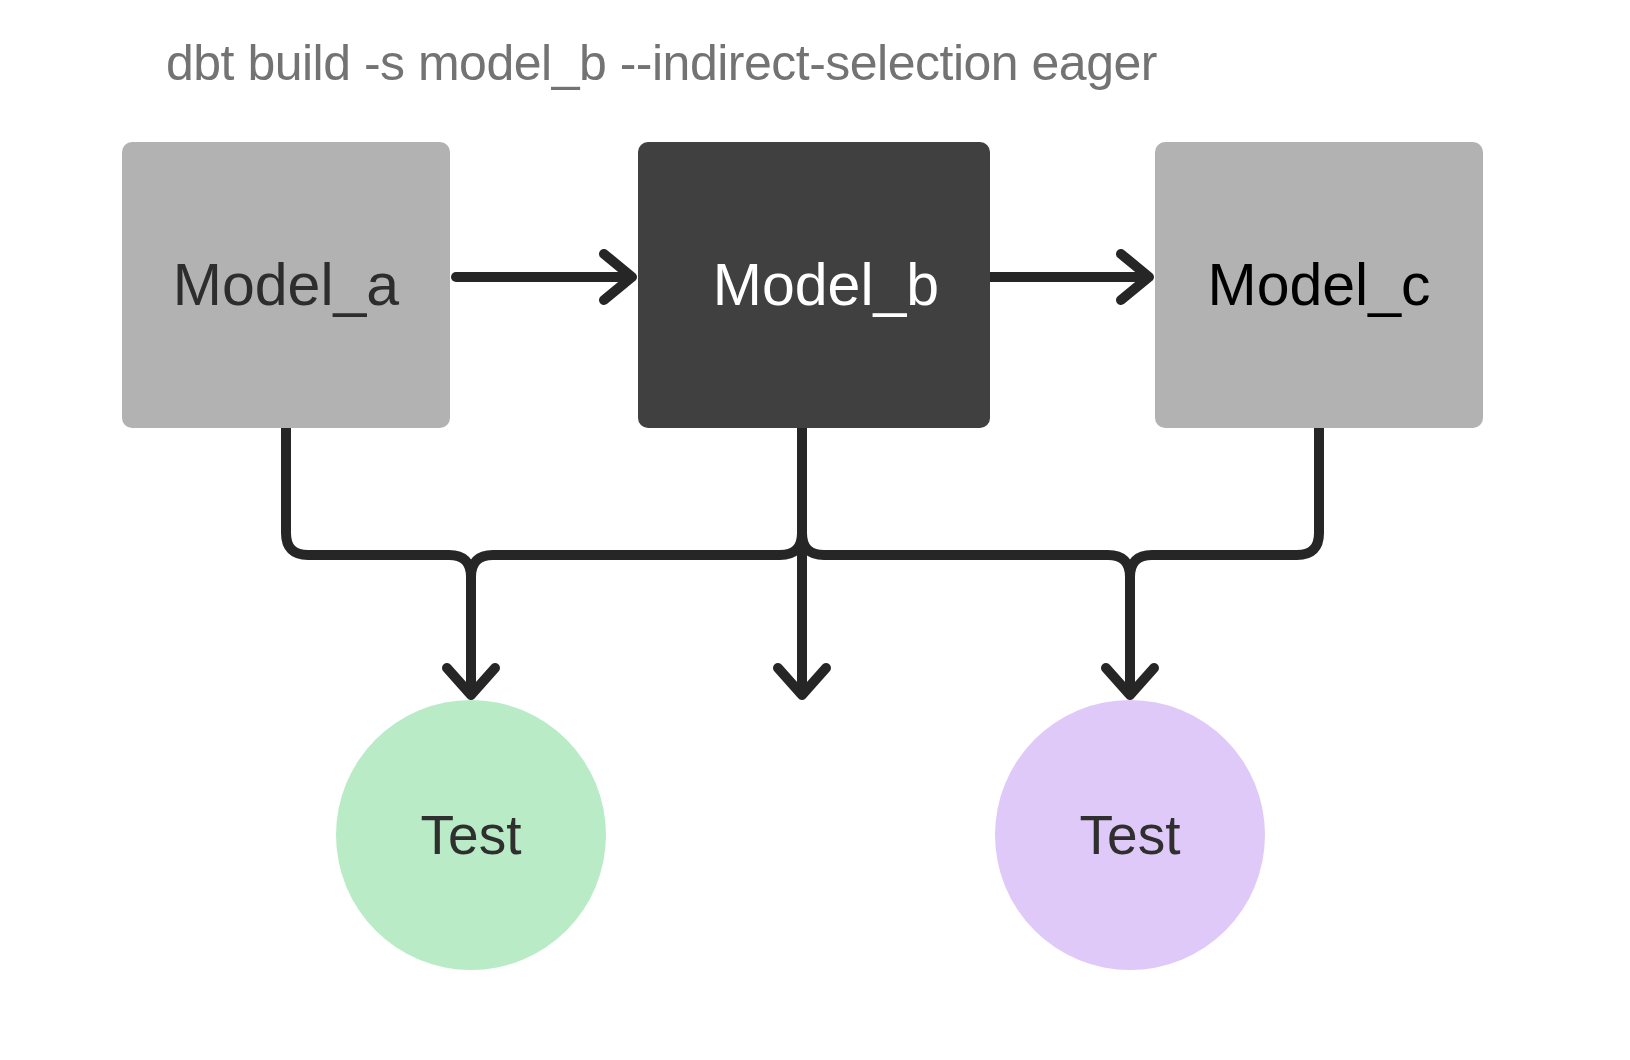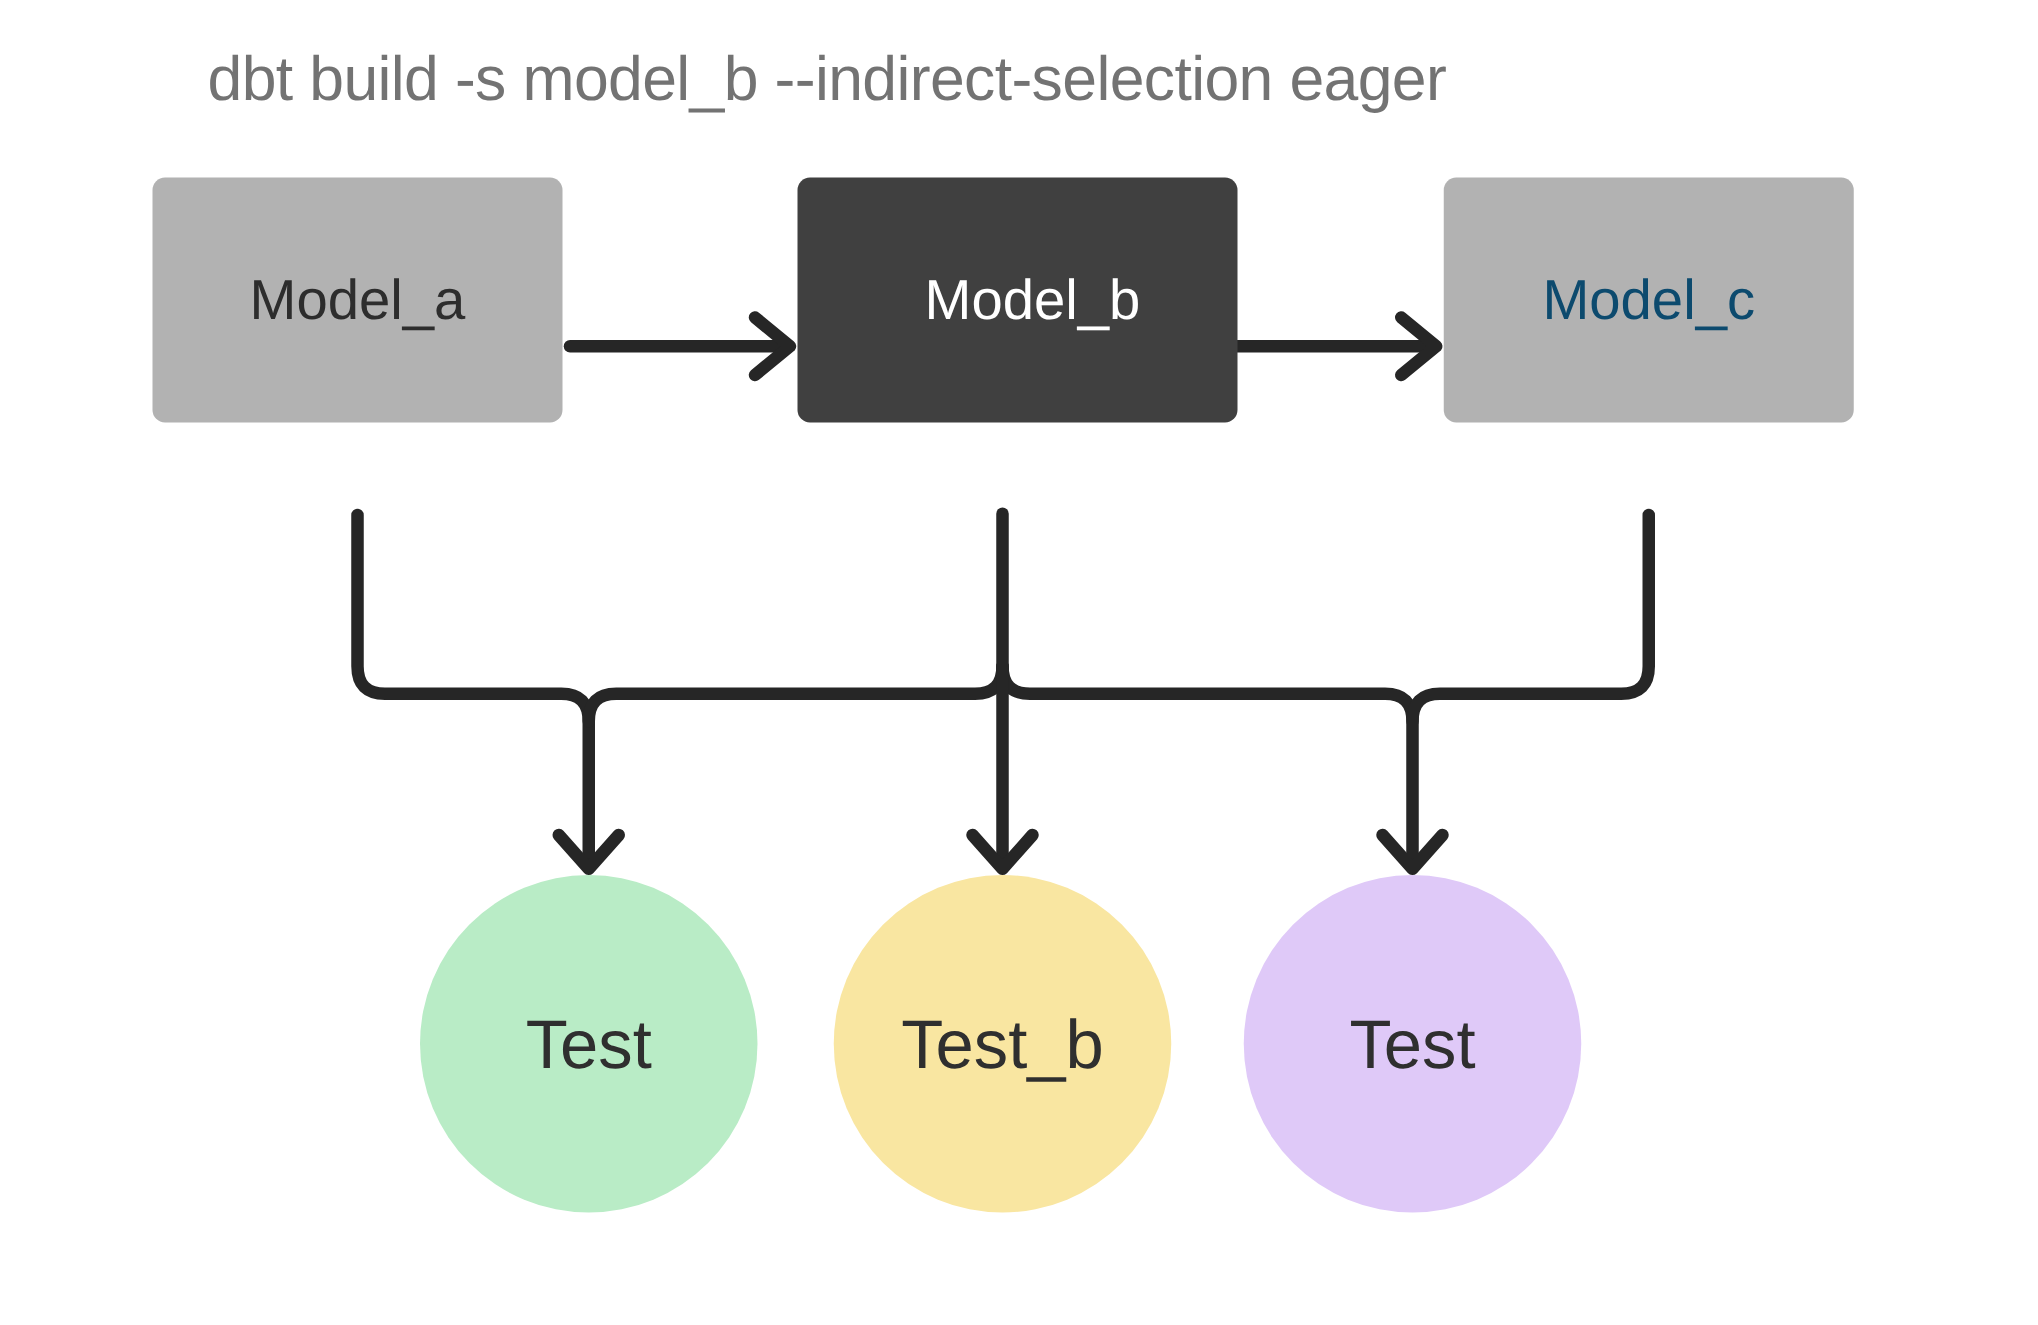--- a/index.html
+++ b/index.html
@@ -34,23 +34,23 @@
   }
   .node{
     position:absolute;
     display:flex;
     align-items:center;
     justify-content:center;
   }
   .box{
     top:142px;
     width:328px;
-    height:196px;
+    height:286px;
     border-radius:10px;
-    font-size:45px;
+    font-size:59px;
   }
   .model-a{left:122px;}
   .model-b{left:638px;}
   .model-c{left:1155px;}
   .circle{
     top:700px;
     width:270px;
     height:270px;
     border-radius:50%;
     flex-direction:column;
@@ -96,30 +96,26 @@
   </svg>
 
   <div class="node box model-a" style="background-color: rgb(178, 178, 178); color: rgb(45, 45, 45);">
     <span class="nlabel">Model_a</span>
   </div>
 
   <div class="node box model-b" style="background-color: #404040; color: rgb(255, 255, 255); padding-left: 24px;">
     <span class="nlabel">Model_b</span>
   </div>
 
-  <div class="node box model-c" style="background-color: rgb(178, 178, 178); color: #0c4a6e;">
+  <div class="node box model-c" style="background-color: rgb(178, 178, 178); color: #000000;">
     <span class="nlabel">Model_c</span>
   </div>
 
   <div class="node circle test-ab" style="background-color: rgb(185, 236, 198); color: rgb(47, 47, 47);">
     <span class="cline">Test</span>
   </div>
 
-  <div class="node circle test-b" style="background-color: rgb(249, 230, 161); color: rgb(47, 47, 47);">
-    <span class="cline">Test_b</span>
-    <span class="cline"></span>
-  </div>
 
   <div class="node circle test-bc" style="background-color: rgb(223, 201, 248); color: rgb(47, 47, 47);">
     <span class="cline">Test</span>
   </div>
 
 </div>
 
 </body></html>

